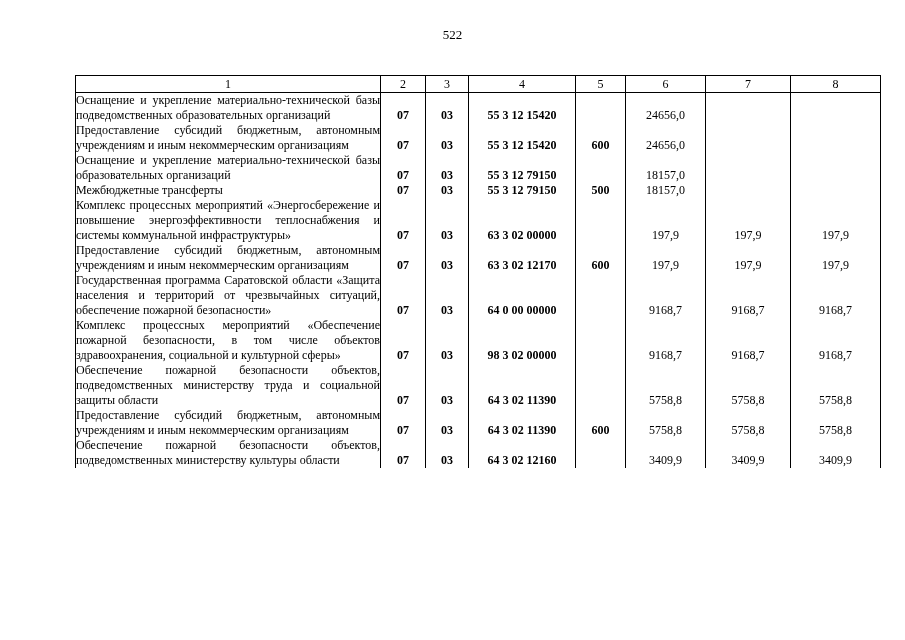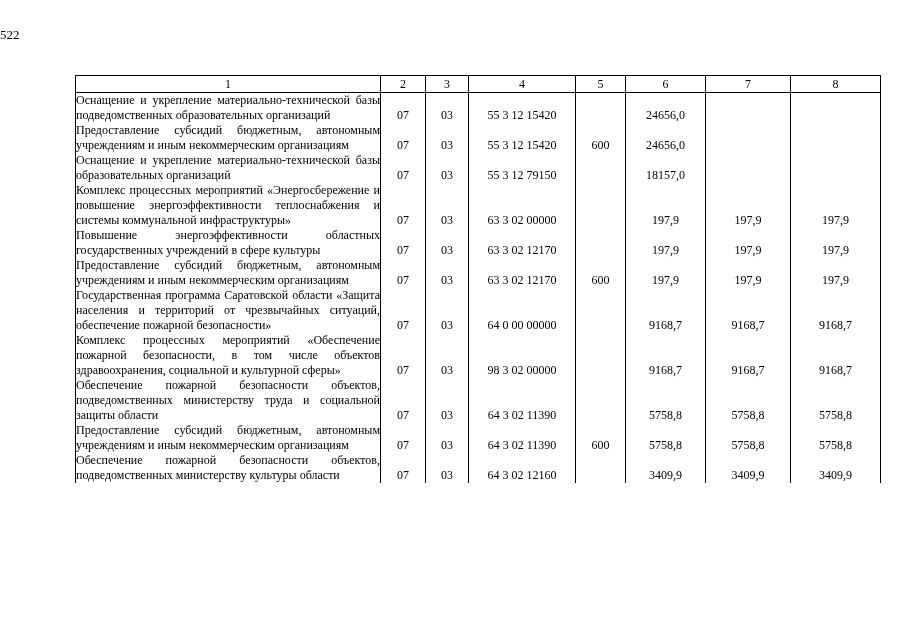--- a/index.html
+++ b/index.html
@@ -18,21 +18,21 @@
     width: 905px;
     height: 640px;
     background: #ffffff;
     overflow: hidden;
   }
   .page-number {
     position: absolute;
     top: 27px;
     left: 0;
     width: 100%;
-    text-align: left;
+    text-align: center;
     font-size: 13px;
   }
   table.budget-table {
     position: absolute;
     top: 75px;
     left: 75px;
     width: 805px;
     border-collapse: collapse;
     table-layout: fixed;
     font-size: 12px;
@@ -54,20 +54,21 @@
     border-right: 1px solid #000000;
   }
   td.c-name {
     text-align: justify;
     padding: 0 5px 0 6px;
     hyphens: auto;
     -webkit-hyphens: auto;
   }
   td.c-center {
     text-align: center;
+    font-weight: bold;
   }
   td.c-amount {
     text-align: center;
     padding-right: 10px;
   }
 </style>
 </head>
 <body>
 
 <div class="page">
@@ -121,34 +122,34 @@
           <td class="c-name">Оснащение и укрепление материально-технической базы образовательных организаций</td>
           <td class="c-center">07</td>
           <td class="c-center">03</td>
           <td class="c-center">55 3 12 79150</td>
           <td class="c-center"></td>
           <td class="c-amount">18157,0</td>
           <td class="c-amount"></td>
           <td class="c-amount"></td>
         </tr>
         <tr>
+          <td class="c-name">Межбюджетные трансферты</td>
+          <td class="c-center">07</td>
+          <td class="c-center">03</td>
+          <td class="c-center">55 3 12 79150</td>
+          <td class="c-center">500</td>
+          <td class="c-amount">18157,0</td>
+          <td class="c-amount"></td>
+          <td class="c-amount"></td>
+        </tr>
+        <tr>
           <td class="c-name">Комплекс процессных мероприятий «Энергосбережение и повышение энергоэффективности теплоснабжения и системы коммунальной инфраструктуры»</td>
           <td class="c-center">07</td>
           <td class="c-center">03</td>
           <td class="c-center">63 3 02 00000</td>
-          <td class="c-center"></td>
-          <td class="c-amount">197,9</td>
-          <td class="c-amount">197,9</td>
-          <td class="c-amount">197,9</td>
-        </tr>
-        <tr>
-          <td class="c-name">Повышение энергоэффективности областных государственных учреждений в сфере культуры</td>
-          <td class="c-center">07</td>
-          <td class="c-center">03</td>
-          <td class="c-center">63 3 02 12170</td>
           <td class="c-center"></td>
           <td class="c-amount">197,9</td>
           <td class="c-amount">197,9</td>
           <td class="c-amount">197,9</td>
         </tr>
         <tr>
           <td class="c-name">Предоставление субсидий бюджетным, автономным учреждениям и иным некоммерческим организациям</td>
           <td class="c-center">07</td>
           <td class="c-center">03</td>
           <td class="c-center">63 3 02 12170</td>

